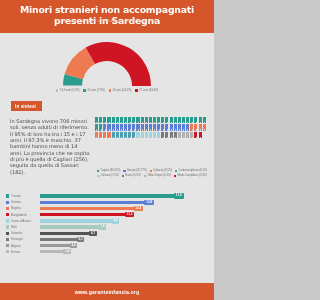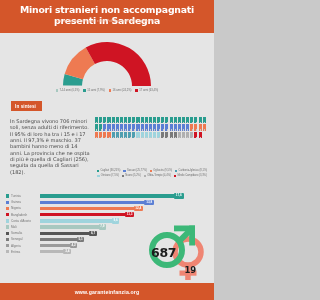--- a/index.html
+++ b/index.html
@@ -672,35 +672,17 @@
           <div class="bar" style="width: 32.7158px; background: rgb(154, 154, 154);"></div>
           <span class="bar-val" style="background: rgb(154, 154, 154); left: 29.7158px;">4,2</span>
         </div>
         <div class="bar-row">
           <div class="bar" style="width: 26.4842px; background: rgb(184, 184, 184);"></div>
           <span class="bar-val" style="background: rgb(184, 184, 184); left: 23.4842px;">3,4</span>
         </div>
       </div>
   </div>
 
-  <div class="gender">
-    <svg width="70" height="70" viewBox="0 0 70 70">
-      <g>
-        <circle cx="47" cy="38" r="13" fill="none" stroke="#ef8573" stroke-width="5.5"></circle>
-        <rect x="44.2" y="50" width="5.5" height="16" fill="#ef8573"></rect>
-        <rect x="38.5" y="56.5" width="17" height="5.2" fill="#ef8573"></rect>
-      </g>
-      <g>
-        <circle cx="26" cy="36" r="15" fill="none" stroke="#3cb878" stroke-width="6"></circle>
-        <rect x="33" y="11.5" width="21" height="5.8" fill="#3cb878"></rect>
-        <rect x="48.2" y="11.5" width="5.8" height="20" fill="#3cb878"></rect>
-        <rect x="33.5" y="19" width="20" height="5.8" fill="#3cb878" transform="rotate(-45 43.5 21.9)"></rect>
-      </g>
-      <text class="g-num" x="0" y="0"></text>
-    </svg>
-    <div class="g-num g-male-num">687</div>
-    <div class="g-num g-female-num">19</div>
-  </div>
 
   <div class="footer">
     <span class="footer-text">www.garanteinfanzia.org</span>
   </div>
 </div>
 
 </body></html>

